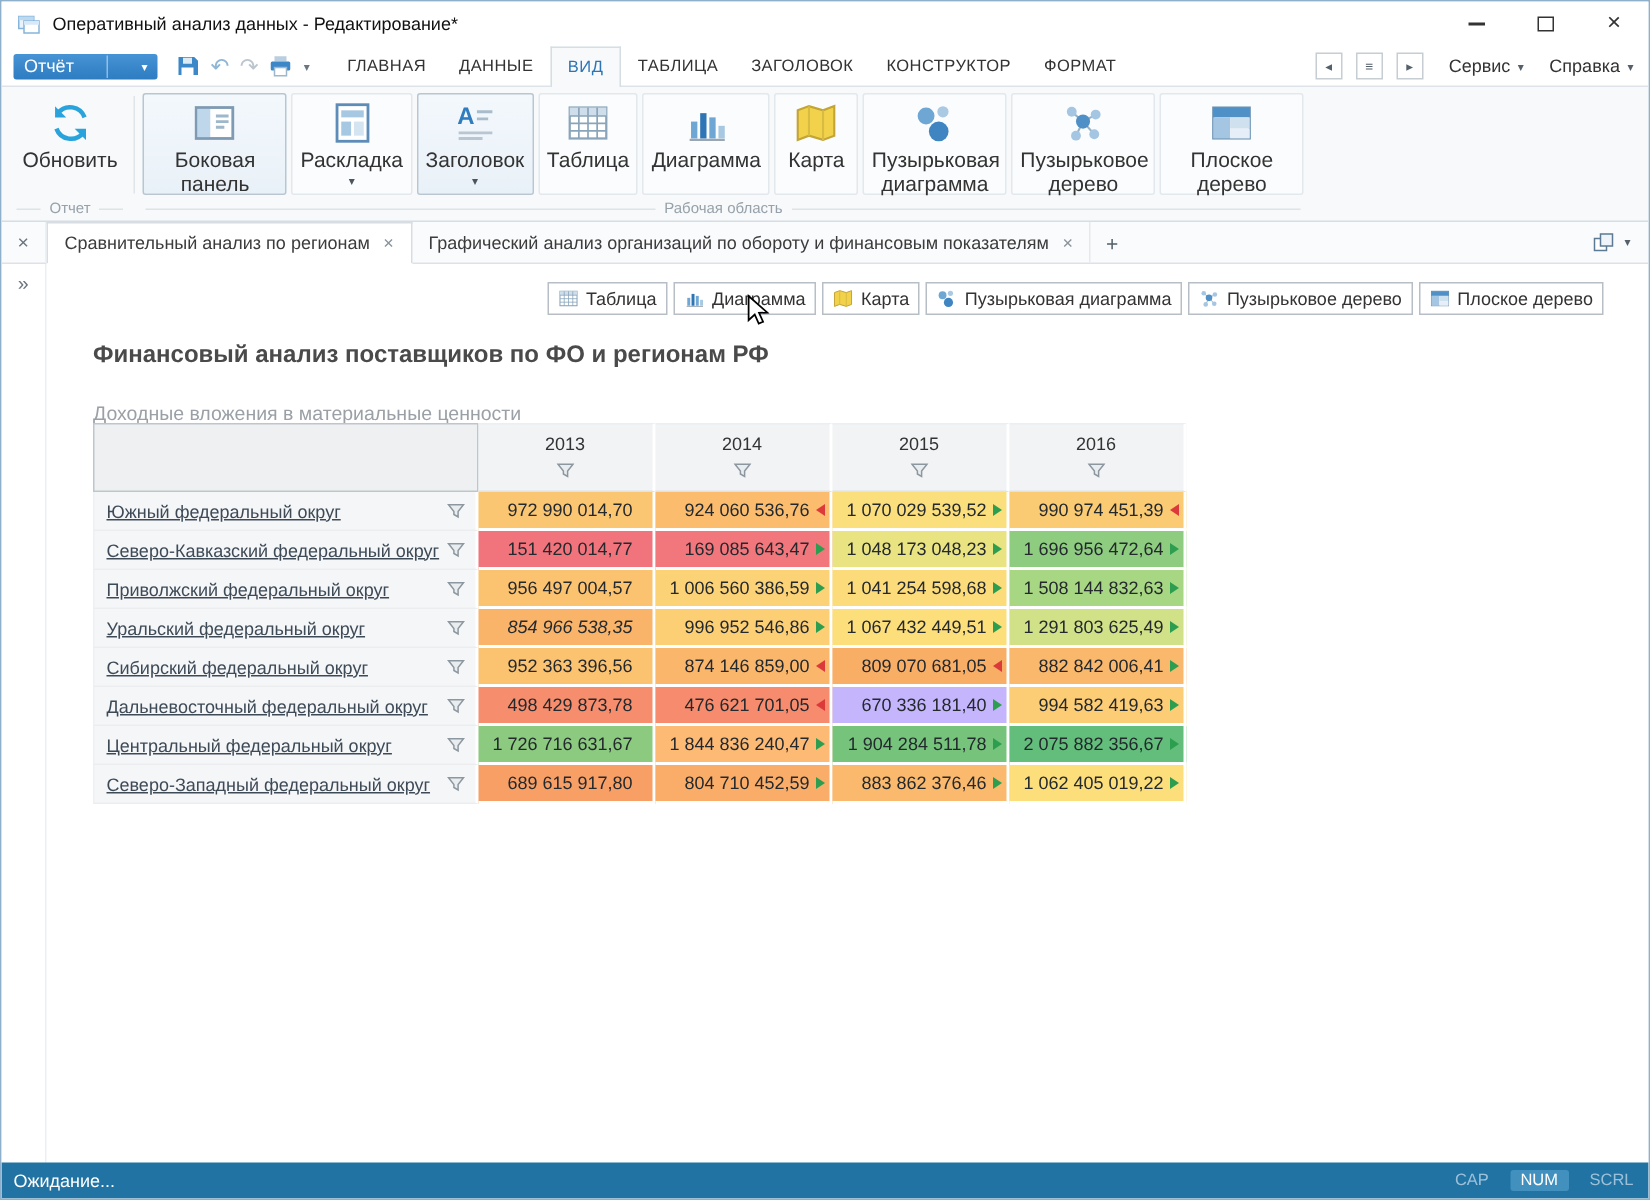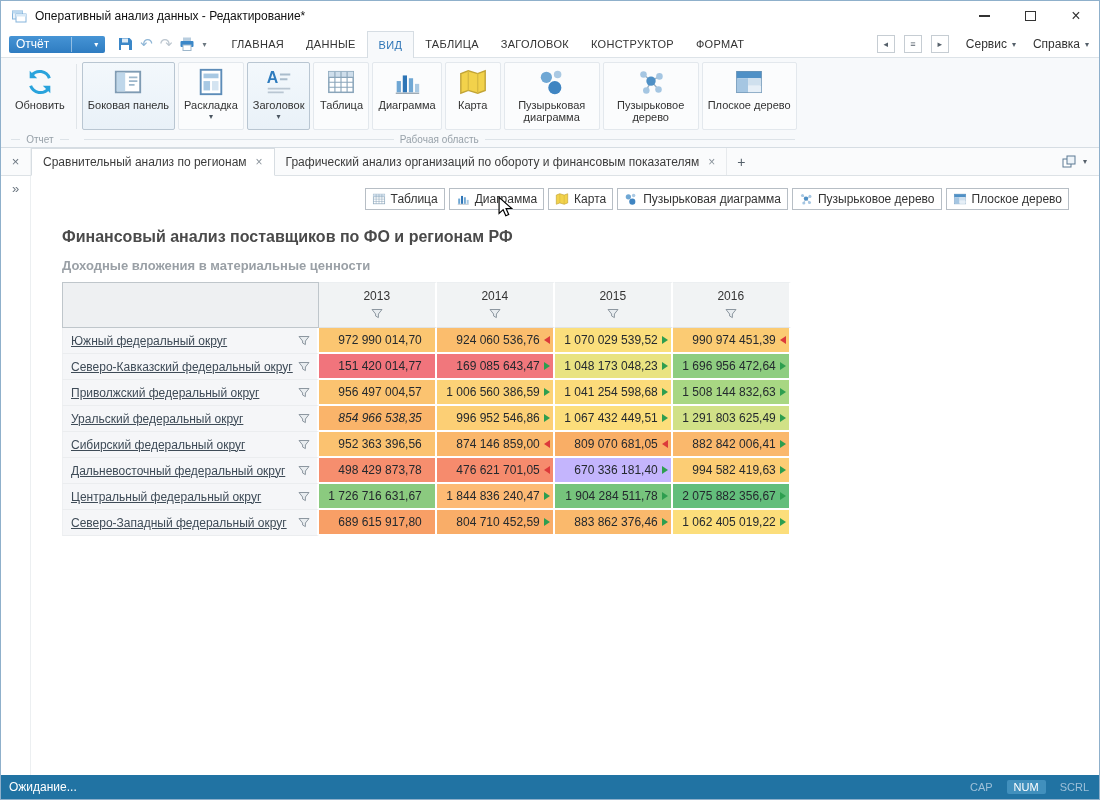--- a/index.html
+++ b/index.html
@@ -39,21 +39,21 @@
   .rgroup { display:flex; flex-direction:column; }
   .rgroup-buttons { display:flex; align-items:flex-start; gap:3px; flex:1; }
   .rgroup-label { height:16px; font-size:10px; color:#97a1a9; display:flex; align-items:center; gap:6px; padding:0 2px; }
   .rgroup-label::before, .rgroup-label::after { content:""; flex:1; height:1px; background:#dde3e8; }
   .rsep { width:1px; background:#e0e5e9; margin:2px 5px 18px 5px; }
   .rbtn { min-width:56px; max-width:96px; padding:4px 5px 2px; display:flex; flex-direction:column; align-items:center; gap:2px; border:1px solid #e3e8ed; background:#fbfcfd; border-radius:2px; height:68px; }
   .rbtn.flat { border-color:transparent; background:transparent; }
   .rbtn.toggled { border-color:#b9c6d2; background:linear-gradient(#f3f8fc,#e9f1f8); }
   .ricon { width:30px; height:30px; display:block; }
   .ricon svg { width:30px; height:30px; display:block; }
-  .rlbl { font-size:11px; color:#333; text-align:center; line-height:1.12; max-width:84px; }
+  .rlbl { font-size:14px; color:#333; text-align:center; line-height:1.12; max-width:84px; }
   .rdd { font-size:8px; color:#4a5560; line-height:1; }
 
   
   .doctabbar { height:28px; flex:0 0 auto; display:flex; align-items:stretch; background:#fafbfc; border-bottom:1px solid #dde2e6; }
   .leftx { width:30px; display:flex; align-items:center; justify-content:center; color:#6b7680; font-size:13px; border-right:1px solid #eef1f3; }
   .doc-tab-strip { display:flex; align-items:stretch; }
   .dtab { display:flex; align-items:center; gap:9px; padding:0 11px; font-size:12px; color:#3c3c3c; border-right:1px solid #e7eaed; }
   .dtab.active { background:#fff; border:1px solid #d7dde2; border-bottom:1px solid #fff; margin-bottom:-1px; }
   .dtab-x { color:#8a939b; font-size:12px; }
   .dtab-plus { display:flex; align-items:center; padding:0 10px; font-size:14px; color:#55606a; }
@@ -62,21 +62,21 @@
   .doc-right .dd { font-size:8px; color:#55606a; }
 
   
   .content { flex:1; display:flex; background:#fff; min-height:0; }
   .collapse-strip { width:30px; border-right:1px solid #eceff1; color:#6b7680; font-size:13px; text-align:center; padding-top:5px; }
   .main { flex:1; position:relative; }
   .view-switcher { position:absolute; top:12px; right:30px; display:flex; gap:4px; }
   .vbtn { display:flex; align-items:center; gap:5px; border:1px solid #b7bec5; background:#fff; height:22px; padding:0 6px; font-size:12px; color:#333; }
   .vicon svg { width:14px; height:14px; display:block; }
   .report-title { position:absolute; left:31px; top:52px; font-size:16px; font-weight:bold; color:#4a4a4a; }
-  .report-subtitle { position:absolute; left:31px; top:82px; font-size:13px; font-weight:bold; color:#9aa0a6; }
+  .report-subtitle { position:absolute; left:31px; top:92px; font-size:13px; font-weight:normal; color:#9aa0a6; }
 
   
   .datatable { position:absolute; left:31px; top:106px; border-collapse:separate; border-spacing:0; table-layout:fixed; }
   .datatable th, .datatable td { font-weight:normal; }
   .corner { width:253px; height:46px; background:#eef0f2; border:1px solid #bfc6cb; }
   .yearth { width:118px; height:46px; background:#f1f3f4; border-right:2px solid #fff; border-top:1px solid #eceff1; border-bottom:1px solid #dfe3e6; text-align:center; vertical-align:top; padding-top:6px; font-size:12px; color:#333; }
   .funnel svg { width:12px; height:11px; display:block; }
   .yearth .funnel { display:block; margin:5px auto 0; width:12px; }
   .rowhead { height:26px; background:#f5f6f8; border-bottom:1px solid #ebedef; border-right:2px solid #fff; border-left:1px solid #eef0f2; padding:0 24px 0 8px; font-size:12px; position:relative; white-space:nowrap; overflow:hidden; }
   .rowlabel { color:#3e4b57; text-decoration:underline; cursor:pointer; }

